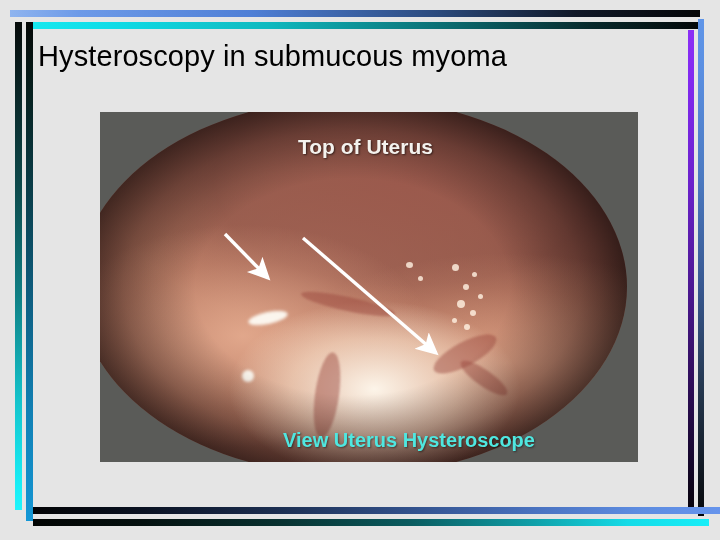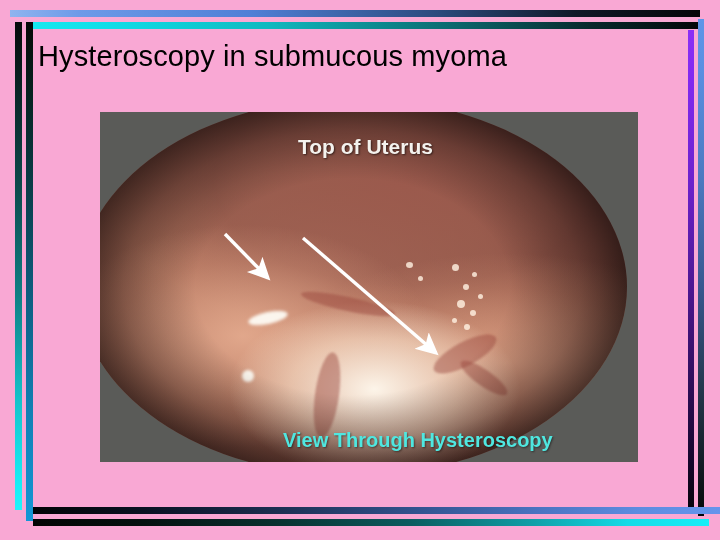--- a/index.html
+++ b/index.html
@@ -8,21 +8,21 @@
     padding: 0;
     background: #ffffcc;
   }
   body {
     font-family: "Liberation Sans", sans-serif;
   }
   #slide {
     position: relative;
     width: 720px;
     height: 540px;
-    background: #f9a8d4;
+    background: #e5e5e5;
     overflow: hidden;
   }
 
   
   .bar-top-1 {
     position: absolute;
     left: 10px;
     top: 10px;
     width: 690px;
     height: 7px;
@@ -238,16 +238,16 @@
       <defs>
         <marker id="ah" markerWidth="7" markerHeight="7" refX="5.6" refY="3.2" orient="auto" markerUnits="strokeWidth">
           <path d="M0,0 L6.6,3.2 L0,6.4 L1.6,3.2 z" fill="#ffffff"></path>
         </marker>
       </defs>
       <line x1="125" y1="122" x2="168" y2="166" stroke="#ffffff" stroke-width="3.4" marker-end="url(#ah)"></line>
       <line x1="203" y1="126" x2="336" y2="241" stroke="#ffffff" stroke-width="3.4" marker-end="url(#ah)"></line>
     </svg>
 
     <div class="anno" id="label-top-uterus">Top of Uterus</div>
-    <div class="anno" id="label-view-through">View Through Hysteroscopy</div>
+    <div class="anno" id="label-view-through">View Uterus Hysteroscope</div>
   </div>
 
 </div>
 
 </body></html>

